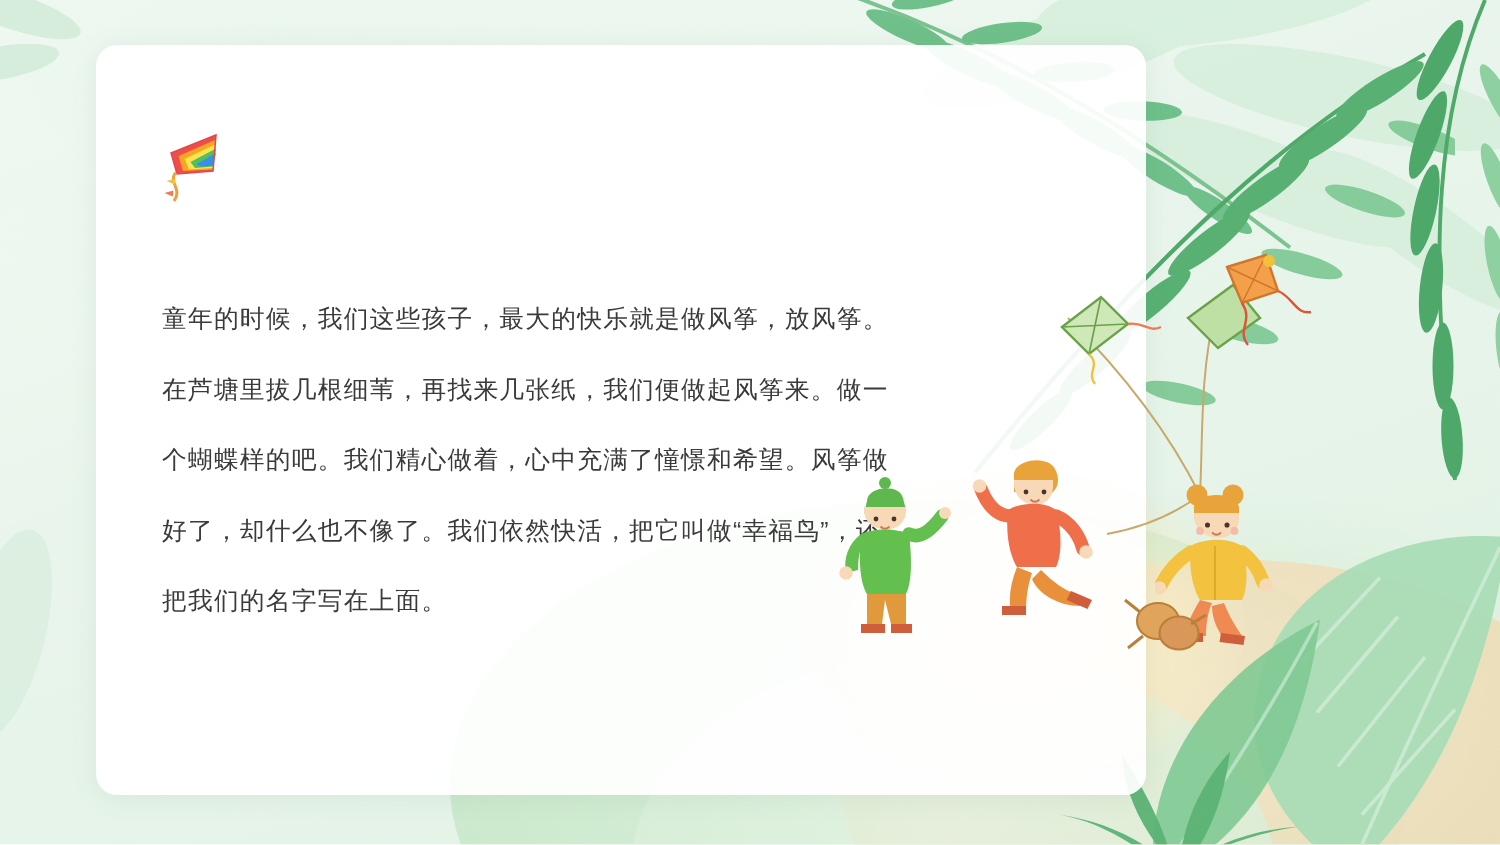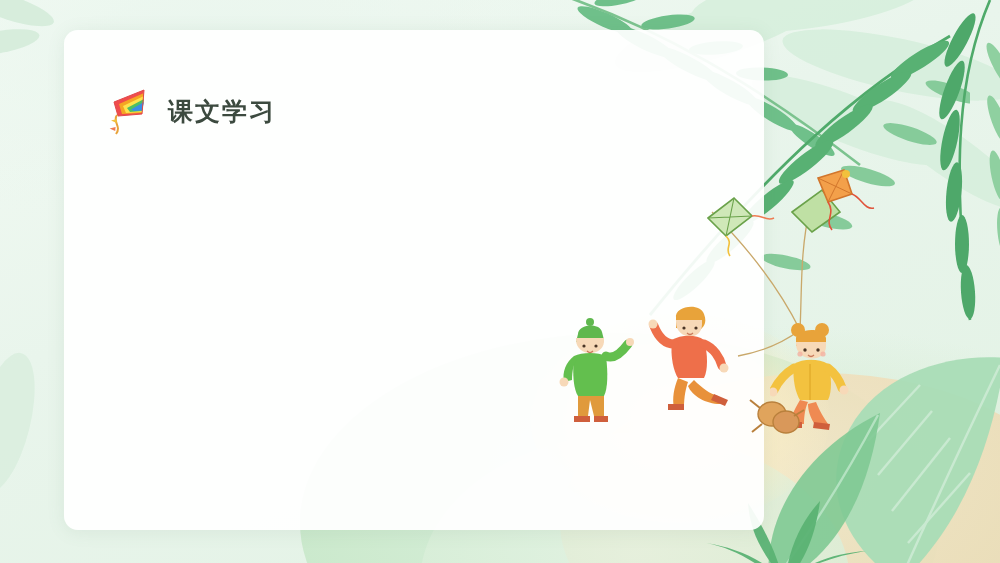--- a/index.html
+++ b/index.html
@@ -240,23 +240,26 @@
           <path d="M11,18 L36,7 L34,27 L14,28 Z" fill="#f5a623"></path>
           <path d="M15,20 L36,10 L34,26 L18,27 Z" fill="#ffe34d"></path>
           <path d="M19,22 L36,13 L34,25 L22,26 Z" fill="#4fbf63"></path>
           <path d="M23,23.5 L36,16 L34,24.5 L26,25 Z" fill="#3a8ee6"></path>
           <path d="M6,16 L36,4 L34,28 L10,30 Z" fill="none" stroke="#e04a4a" stroke-width="1"></path>
         </g>
         <path d="M9,29 C4,36 14,40 8,48" stroke="#e8a33a" stroke-width="2" fill="none"></path>
         <path d="M9,33 l-6,1.6 l5.6,2.4 Z" fill="#f2c13c"></path>
         <path d="M7.6,41 l-6,1.6 l5.6,2.4 Z" fill="#ef7b52"></path>
       </svg>
-      <div class="card-title">课文学习</div>
     </div>
 
+    <div class="body-text">
+      <p>童年的时候，我们这些孩子，最大的快乐就是做风筝，放风筝。</p>
+      <p>在芦塘里拔几根细苇，再找来几张纸，我们便做起风筝来。做一个蝴蝶样的吧。我们精心做着，心中充满了憧憬和希望。风筝做好了，却什么也不像了。我们依然快活，把它叫做“幸福鸟”，还把我们的名字写在上面。</p>
+    </div>
   </div>
 
   <div class="scene">
 
     <svg style="left:660px;top:180px;" width="300" height="200" viewBox="0 0 300 200">
       <path d="M52,32 C90,70 120,110 140,150" stroke="#c9a86a" stroke-width="1.3" fill="none"></path>
       <path d="M150,28 C140,70 142,110 140,150" stroke="#c9a86a" stroke-width="1.3" fill="none"></path>
       <path d="M140,150 C120,165 100,172 78,176" stroke="#c9a86a" stroke-width="1.3" fill="none"></path>
     </svg>
 

